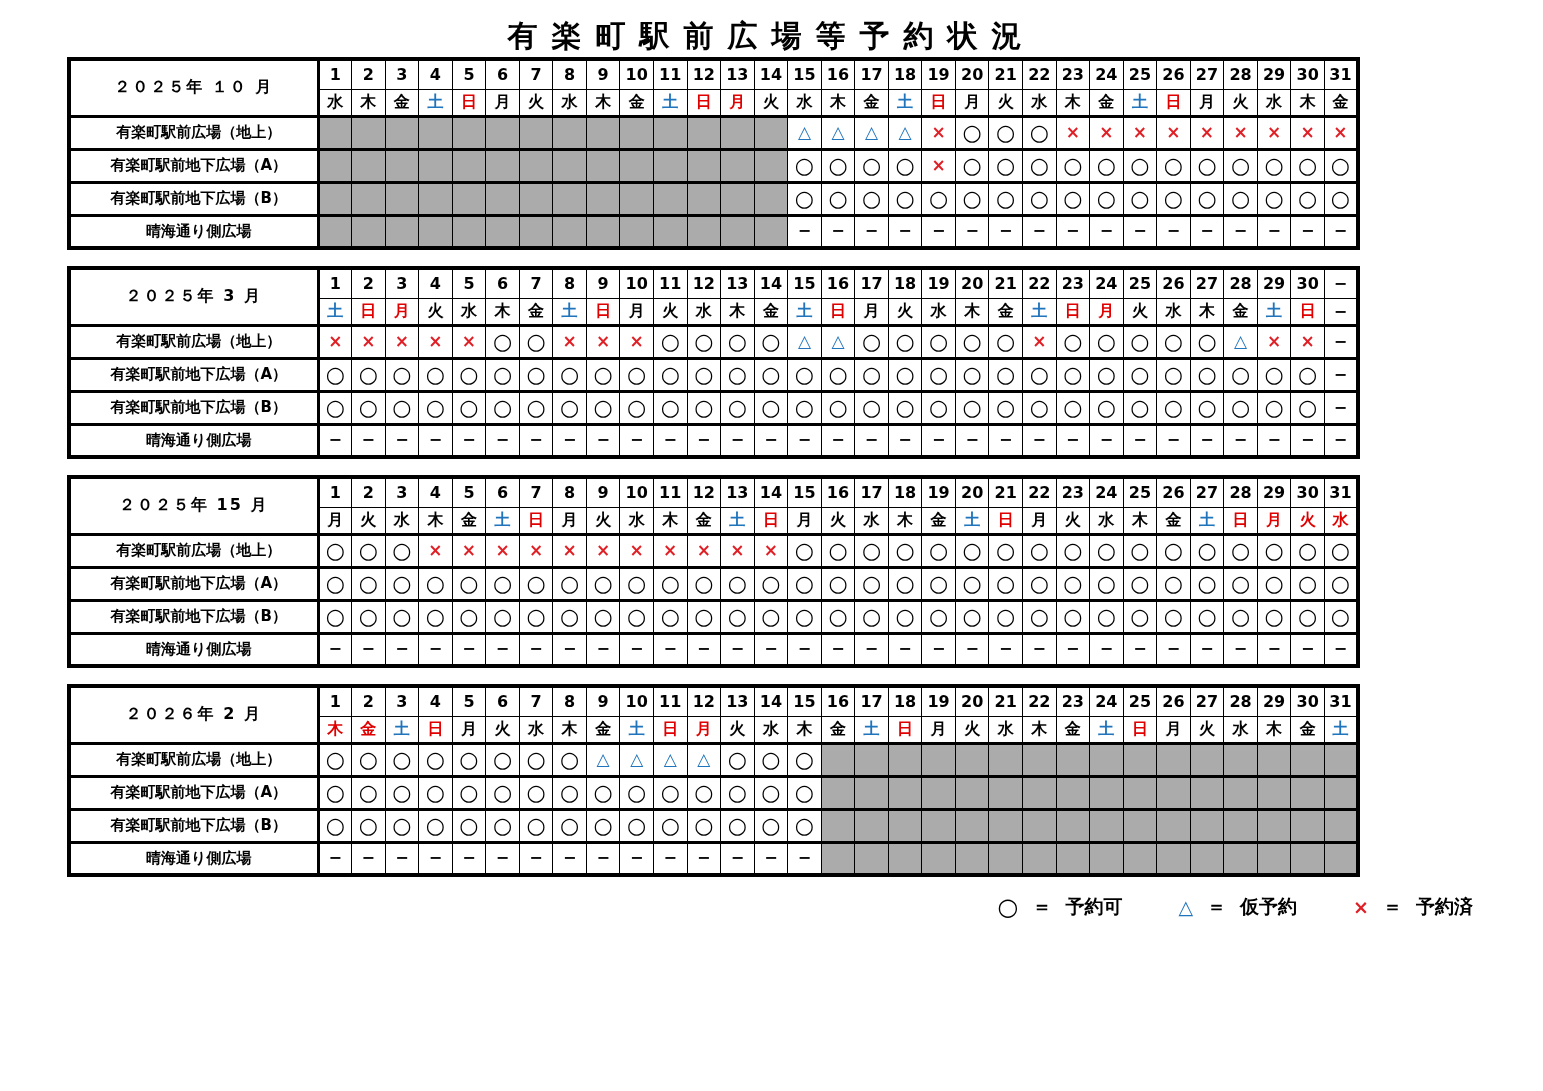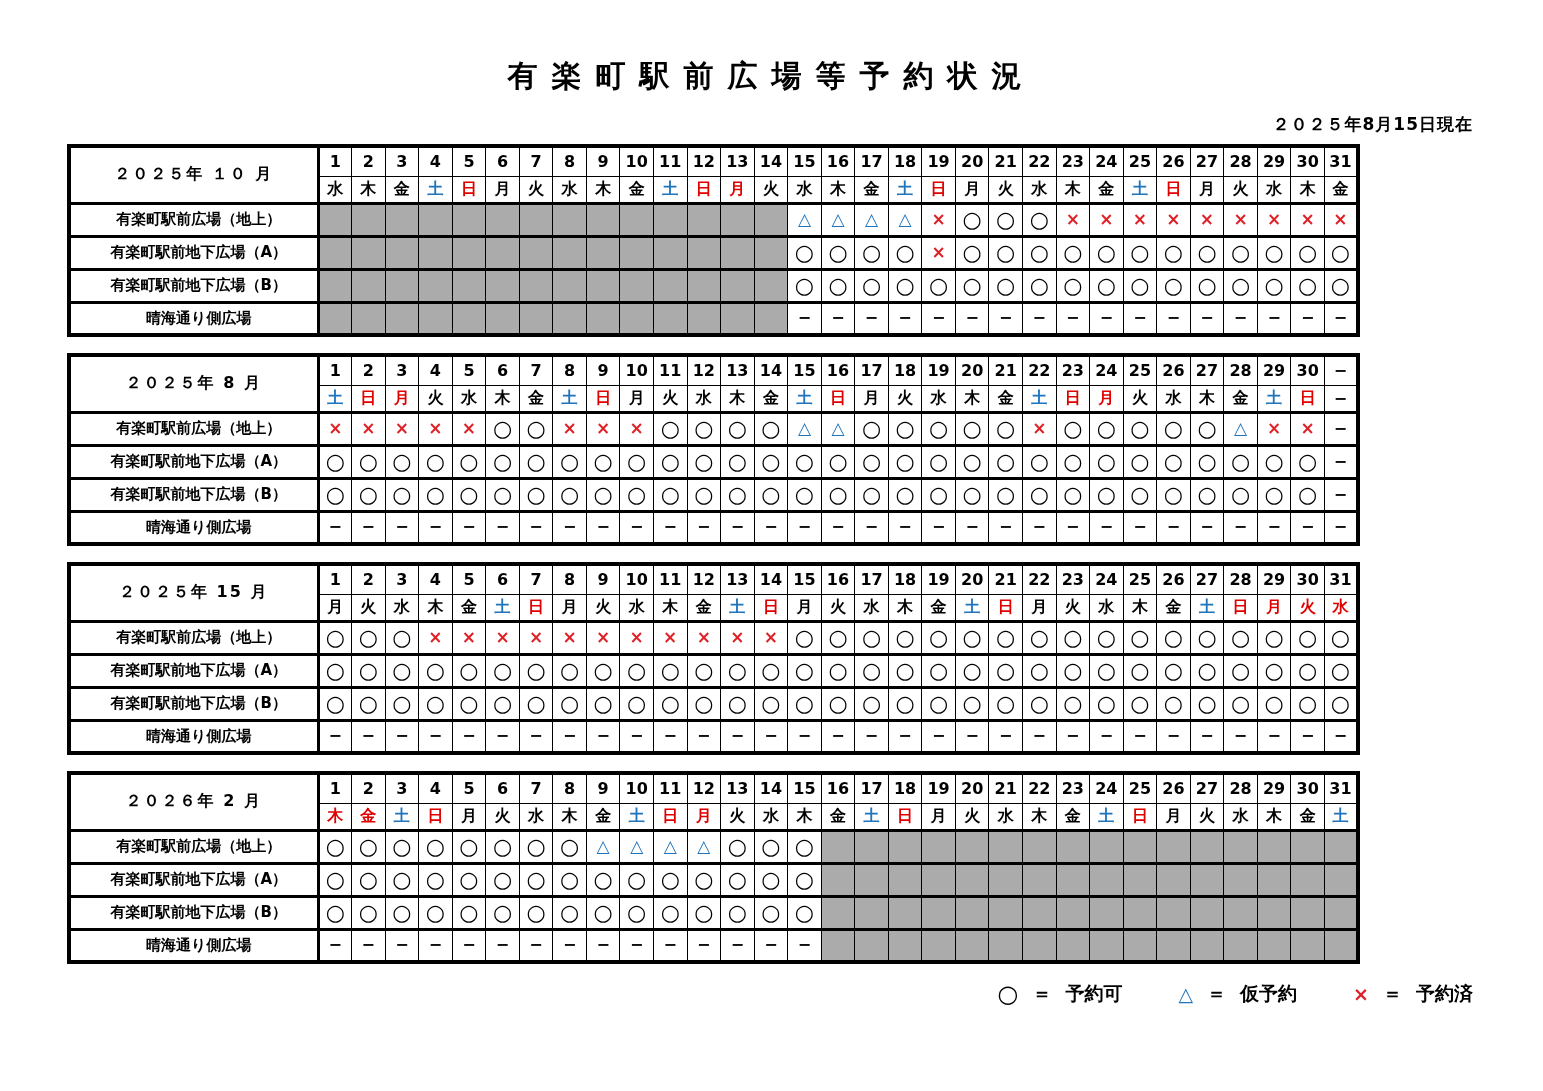--- a/index.html
+++ b/index.html
@@ -3,21 +3,21 @@
 <meta charset="utf-8">
 <style>
   * { box-sizing: border-box; }
   html,body { margin:0; padding:0; background:#e8e8e8; }
   .page {
     width:1543px; height:1091px; background:#ffffff; margin:0 auto;
     font-family:"DejaVu Sans", sans-serif; color:#000; overflow:hidden;
   }
   .title {
     text-align:center; font-size:30px; font-weight:bold;
-    letter-spacing:14px; padding-top:56px; white-space:nowrap;
+    letter-spacing:14px; padding-top:16px; white-space:nowrap;
   }
   .content { width:1406px; margin-left:67px; }
   .asof {
     text-align:right; font-weight:bold; font-size:17px;
     margin-top:16px; margin-bottom:8px; letter-spacing:1px;
   }
   table.cal-table {
     border-collapse:collapse; table-layout:fixed; width:1293px;
     border:4px solid #000; margin-bottom:16px;
   }
@@ -54,21 +54,20 @@
   .legend .lg-o { font-size:24px; font-weight:normal; color:#000; }
   .legend .lg-t { font-size:19px; color:#1F74BC; }
   .legend .lg-x { font-size:19px; color:#DF2026; }
 </style>
 </head>
 <body>
 
 <div class="page">
   <div class="title">有楽町駅前広場等予約状況</div>
   <div class="content">
-    <div class="asof">２０２５年8月15日現在</div>
     <div>
         <table class="cal-table">
           <colgroup>
             <col style="width: 249px;">
             <col>
             <col>
             <col>
             <col>
             <col>
             <col>
@@ -334,21 +333,21 @@
             <col>
             <col>
             <col>
             <col>
             <col>
             <col>
             <col>
           </colgroup>
           <tbody>
             <tr class="num-row">
-              <td rowspan="2" class="month-cell">２０２５年 8 月</td>
+              <td rowspan="2" class="month-cell">２０２５年 3 月</td>
               <td>1</td>
               <td>2</td>
               <td>3</td>
               <td>4</td>
               <td>5</td>
               <td>6</td>
               <td>7</td>
               <td>8</td>
               <td>9</td>
               <td>10</td>

